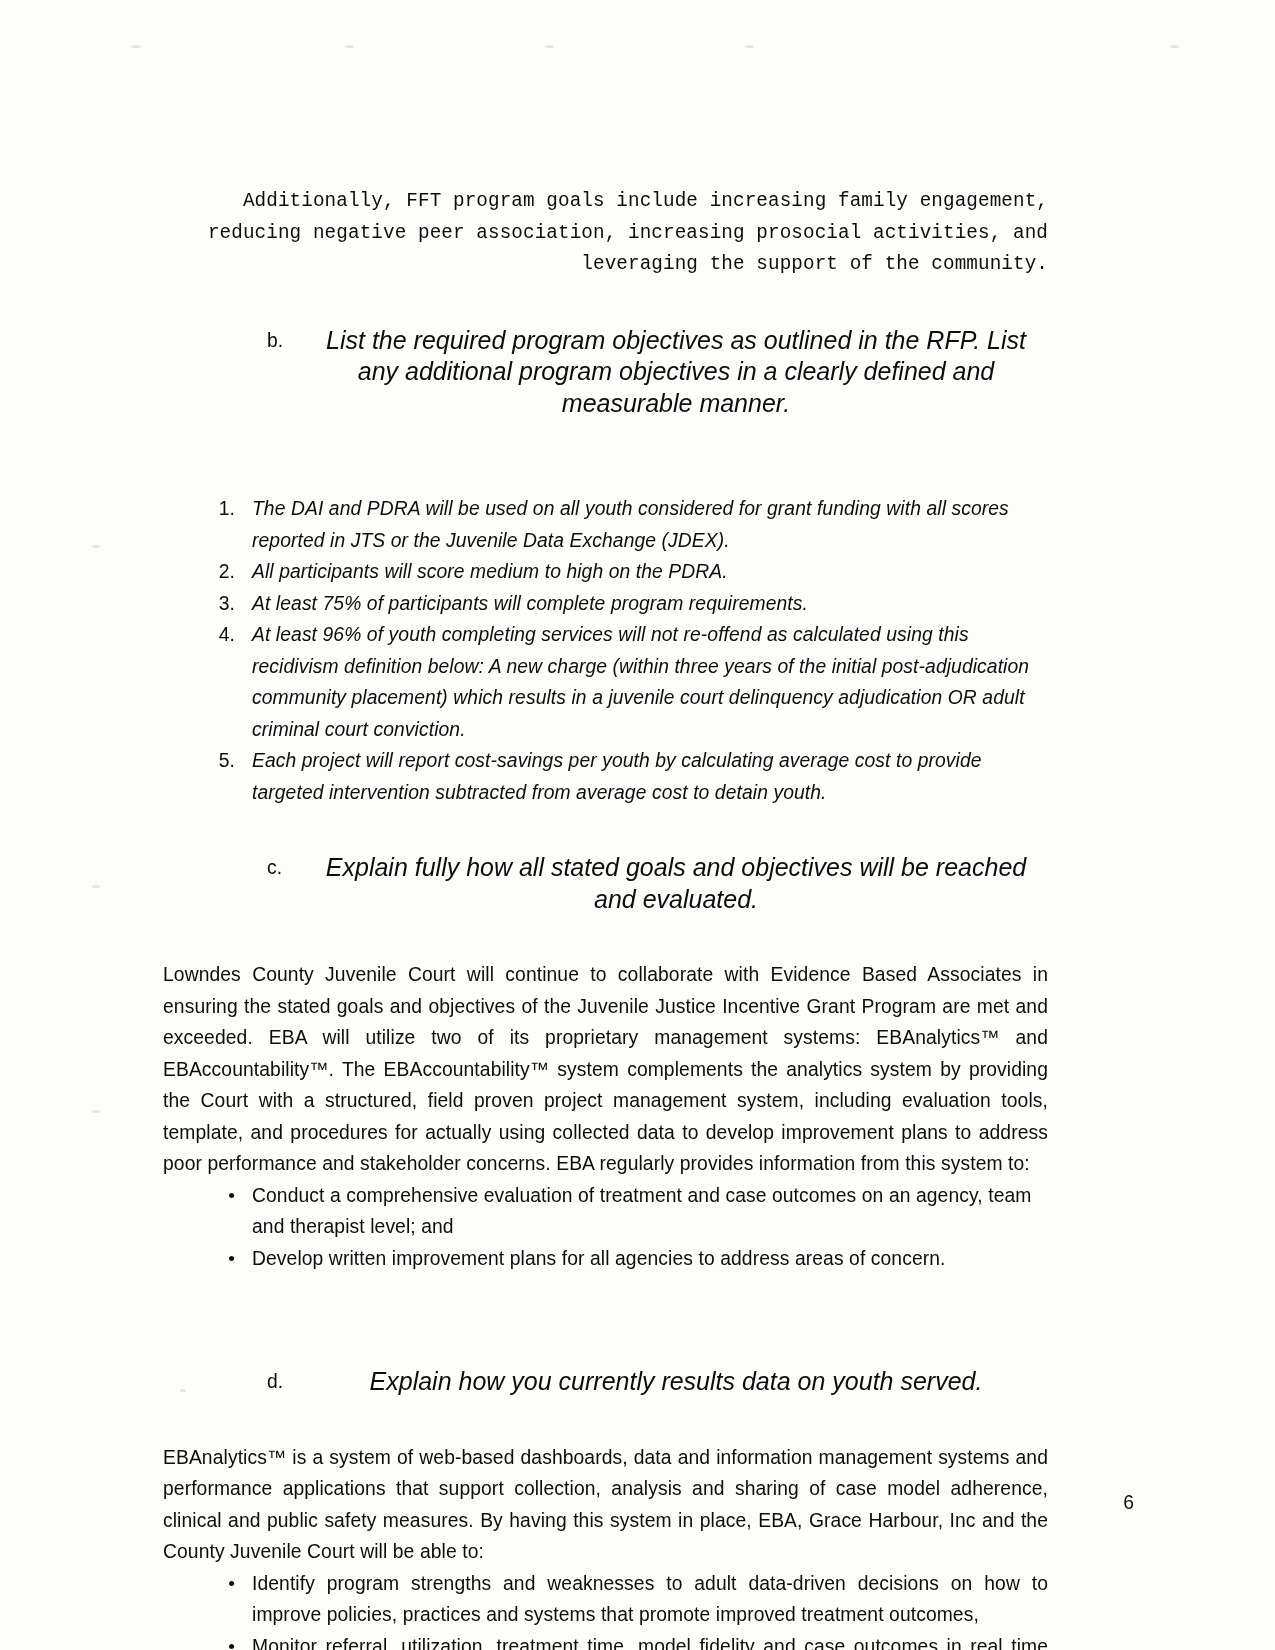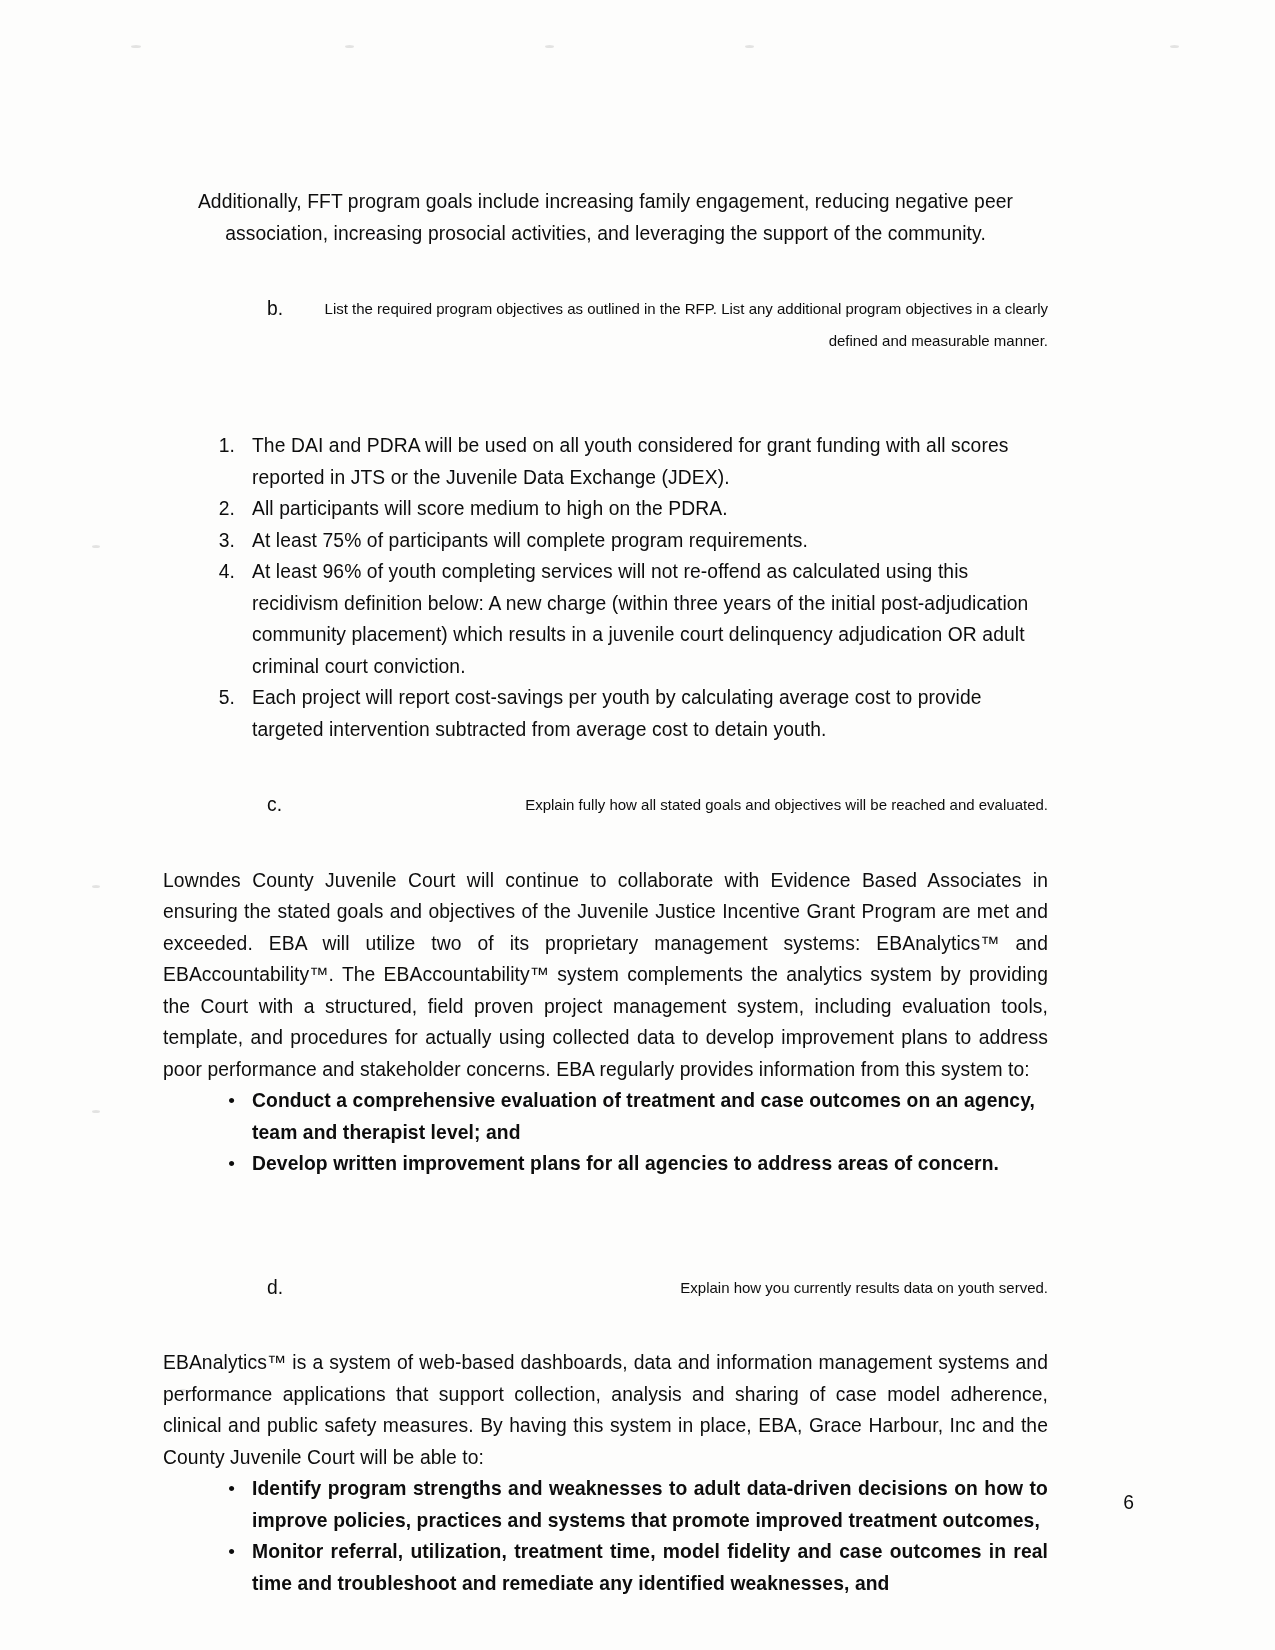--- a/index.html
+++ b/index.html
@@ -37,43 +37,45 @@
     margin: 0;
     font-size: 19.3px;
     line-height: 31.5px;
     letter-spacing: 0.005em;
   }
   .just {
     text-align: justify;
     text-justify: inter-word;
   }
   .para-flow {
-    text-align: center;
+    text-align: right;
+    font-family: Liberation Mono, monospace;
   }
   .gap-md { height: 30px; }
   .gap-lg { height: 44px; }
   .gap-xl { height: 62px; }
 
   
   .lettered {
     margin-left: 104px;
     display: flex;
     align-items: flex-start;
   }
   .lettered .marker {
     width: 37px;
     flex: 0 0 37px;
     font-size: 19.3px;
     line-height: 31.5px;
   }
   .lettered .body {
     flex: 1;
-    font-size: 15px;
-    line-height: 31.5px;
-    text-align: right;
+    font-size: 25px;
+    line-height: 31.5px;
+    text-align: center;
+    font-style: italic;
   }
 
   
   ol.numbered {
     list-style: none;
     margin: 0;
     padding: 0;
   }
   ol.numbered > li {
     display: flex;
@@ -82,20 +84,21 @@
   }
   ol.numbered > li .num {
     width: 37px;
     flex: 0 0 37px;
     text-align: right;
     padding-right: 17px;
     box-sizing: content-box;
   }
   ol.numbered > li .txt {
     flex: 1;
+    font-style: italic;
   }
 
   
   ul.bulleted {
     list-style: none;
     margin: 0;
     padding: 0;
   }
   ul.bulleted > li {
     display: flex;
@@ -105,21 +108,20 @@
   ul.bulleted > li .dot {
     width: 37px;
     flex: 0 0 37px;
     text-align: right;
     padding-right: 17px;
     font-size: 19px;
     line-height: 31.5px;
   }
   ul.bulleted > li .txt {
     flex: 1;
-    font-weight: bold;
   }
 
   .page-number {
     position: absolute;
     right: 141px;
     bottom: 138px;
     font-size: 19.3px;
     line-height: 1;
   }
 </style>

